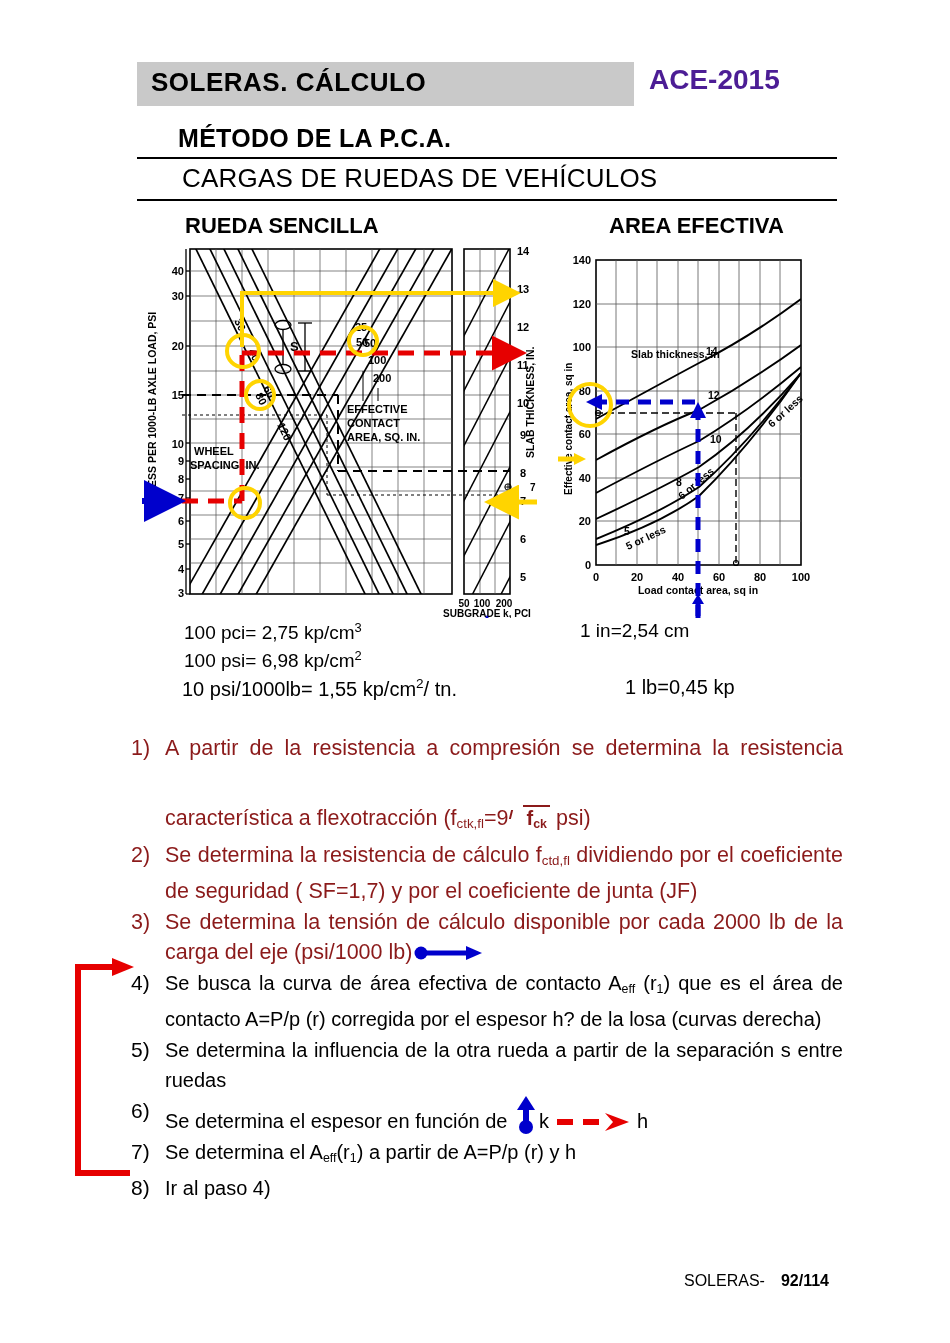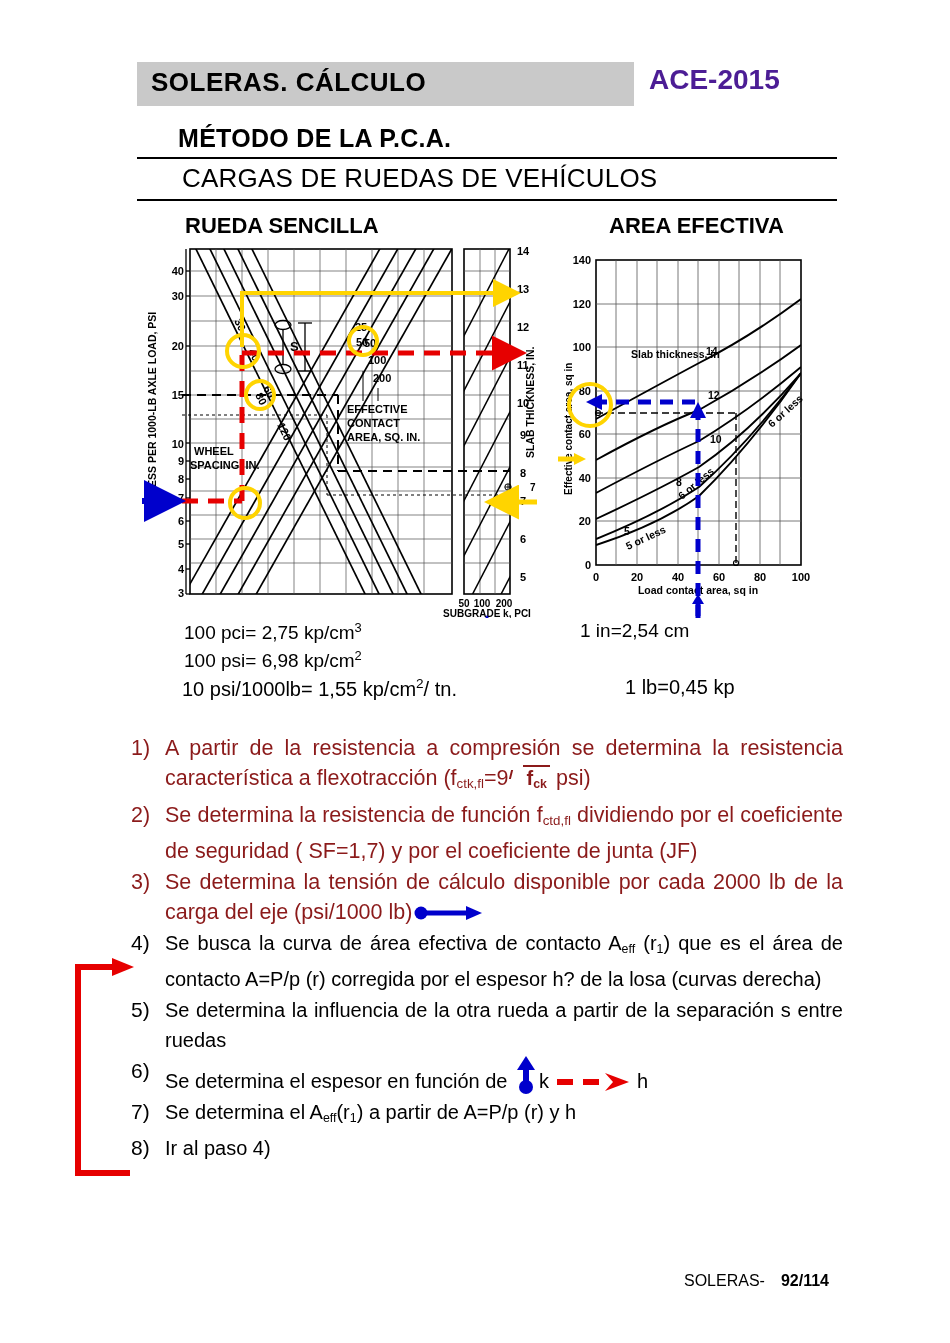--- a/index.html
+++ b/index.html
@@ -40,21 +40,21 @@
   
   #steps{left:131px;top:733px;width:712px;}
   .step{display:flex;margin-bottom:1px;}
   .step-num{width:34px;flex:none;text-align:left;font-size:21px;line-height:30px;}
   .step-txt{font-size:20px;line-height:30px;text-align:justify;}
   .red{color:#8B1A1A;}
   .blk{color:#000;}
   #steps .g1 .step-num,#steps .g1 .step-txt{font-size:21.5px;}
   .nowrapfix{white-space:nowrap;}
 
-  .sqrt-wrap{display:inline-block;position:relative;padding-left:13px;margin-left:2px;}
+  .sqrt-wrap{display:inline-block;position:relative;padding-left:13px;margin-left:2px;margin-top:40px;}
   .sqrt-wrap:before{content:"";position:absolute;left:0;top:7px;width:9px;height:9px;
      border-left:2px solid #8B1A1A;transform:skewX(-14deg);}
   .sqrt-bar{border-top:2px solid #8B1A1A;padding:0 3px;font-weight:bold;font-size:20px;}
 
   
   #footer{left:684px;top:1272px;font-size:16px;white-space:nowrap;}
   #footer b{font-weight:bold;padding-left:16px;}
 </style>
 </head>
 <body>
@@ -417,21 +417,21 @@
   <div class="step g1">
     <div class="step-num red">1)</div>
     <div class="step-txt red">
       <span>A partir de la resistencia a compresión se determina la resistencia característica a flexotracción (f</span><sub>ctk,fl</sub><span>=9</span><span class="sqrt-wrap"><span class="sqrt-bar"><span>f</span><sub>ck</sub></span></span><span> psi)</span>
     </div>
   </div>
 
   <div class="step g1">
     <div class="step-num red">2)</div>
     <div class="step-txt red">
-      <span>Se determina la resistencia de función f</span><sub>ctd,fl</sub><span> dividiendo por el coeficiente de seguridad ( SF=1,7) y por el coeficiente de junta (JF)</span>
+      <span>Se determina la resistencia de cálculo f</span><sub>ctd,fl</sub><span> dividiendo por el coeficiente de seguridad ( SF=1,7) y por el coeficiente de junta (JF)</span>
     </div>
   </div>
 
   <div class="step g1">
     <div class="step-num red">3)</div>
     <div class="step-txt red">
       <span>Se determina la tensión  de cálculo disponible por cada 2000 lb de la carga del eje (psi/1000 lb)</span><span style="display:inline-block;vertical-align:middle;margin-left:2px;">
         <svg width="70" height="16" viewBox="0 0 70 16">
             <circle cx="7" cy="8" r="6.5" fill="#0000cc"></circle>
             <line x1="7" y1="8" x2="54" y2="8" stroke="#0000cc" stroke-width="5"></line>

